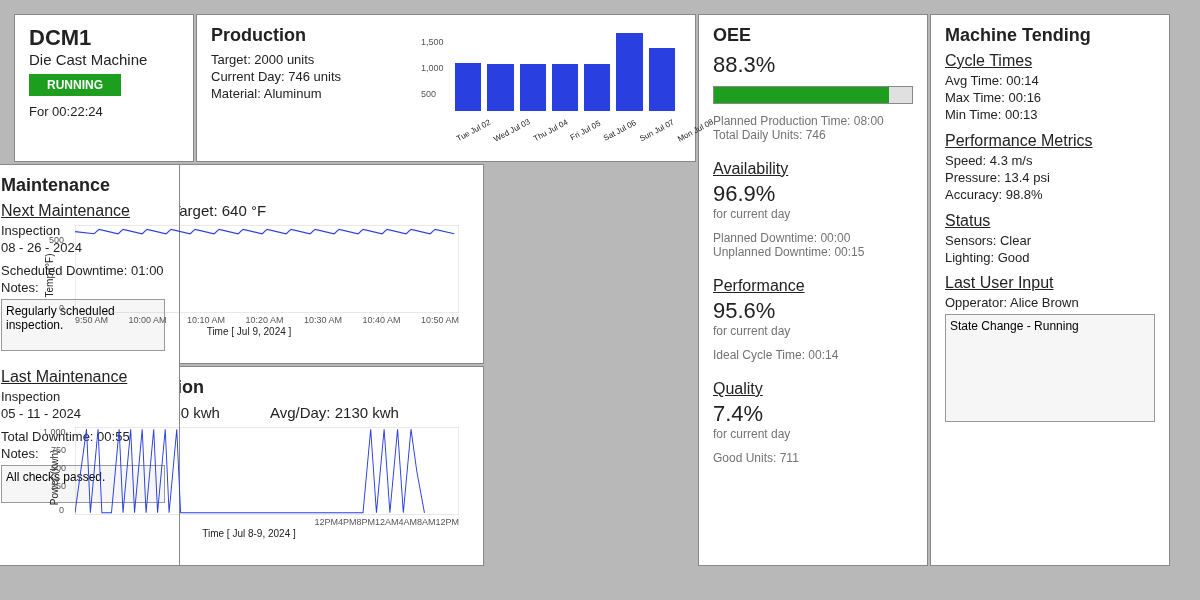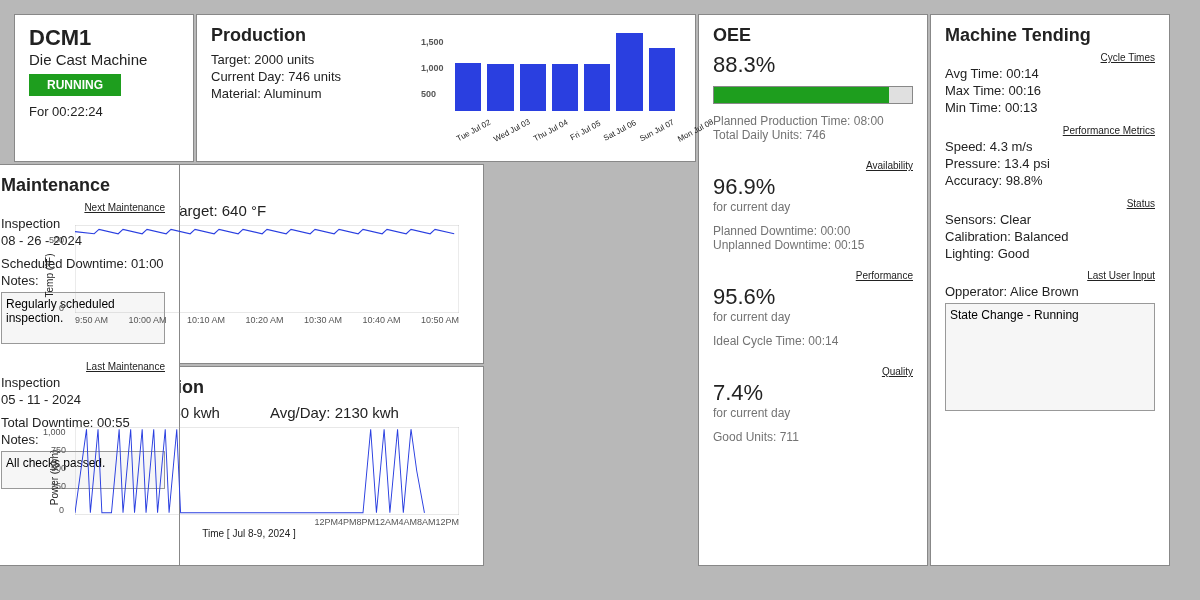--- a/index.html
+++ b/index.html
@@ -26,37 +26,37 @@
   }
   .c-machine { grid-column: 1; grid-row: 1; }
   .c-production { grid-column: 2; grid-row: 1; display:flex; gap:10px;}
   .c-temp { grid-column: 1 / span 2; grid-row: 2; width:470px;}
   .c-power { grid-column: 1 / span 2; grid-row: 3; width:470px;}
   .c-maint { grid-column: 2; grid-row: 2 / span 2; margin-left:-210px; width:194px;}
   .c-oee { grid-column: 3; grid-row: 1 / span 3; }
   .c-tend { grid-column: 4; grid-row: 1 / span 3; }
 
   h2 { font-size: 18px; font-weight: 700; margin-bottom: 6px; }
-  h3.sub { font-size: 10px; font-weight: 400; text-decoration: underline; margin-top:6px; margin-bottom:3px;text-align:right;}
+  h3.sub { font-size: 16px; font-weight: 400; text-decoration: underline; margin-top:6px; margin-bottom:3px;}
   .big { font-size: 22px; font-weight: 700; }
   .mid { font-size: 15px; }
   .line { font-size: 13px; margin: 2px 0; }
   .small { font-size: 12px; color:#737373; }
 
   .status-badge { background:#1e9e1e; color:#fff; font-size:12px; font-weight:700; padding:4px 18px; display:inline-block; margin:6px 0;}
   .oee-bar { width:100%; height:18px; background:#e0e0e0; border:1px solid #888; margin:8px 0 10px 0; position:relative;}
   .oee-fill { height:100%; background:#1e9e1e; }
 
   textarea { width:100%; font-size:12px; font-family:inherit; resize:none; border:1px solid #999; background:#f6f6f6; padding:4px; margin-top:2px;}
 
   
   .barchart { flex:1; position:relative; height:110px; }
   .bars { position:absolute; left:34px; right:6px; top:8px; bottom:24px; display:flex; align-items:flex-end; gap:6px;}
   .bar { flex:1; background:#2a3fe0; }
-  .ylabels { position:absolute; left:0; top:4px; font-size:9px; color:#555; line-height:26px;font-weight:bold;}
+  .ylabels { position:absolute; left:0; top:4px; font-size:9px; color:#555; line-height:26px;}
   .xlabels { position:absolute; left:34px; right:6px; bottom:0; display:flex; font-size:8px;}
   .xlabels span{ flex:1; text-align:center; transform:rotate(-28deg); transform-origin:center; white-space:nowrap;}
 
   
   .chartbox { position:relative; margin-top:6px; height:110px; border:0;}
   .axis { position:absolute; font-size:9px; color:#555;}
   svg.plot { position:absolute; left:46px; right:10px; top:0; bottom:22px; width:calc(100% - 56px); height:calc(100% - 22px);}
   .axis-y-title { position:absolute; left:-2px; top:50%; transform:rotate(-90deg) translateX(10px); font-size:10px;}
   .axis-x-title { text-align:center; font-size:10px; position:absolute; bottom:-2px; left:0; right:0;}
   .prod-left{flex:0 0 200px;}
@@ -123,20 +123,21 @@
       </svg>
       <div class="axis" style="left:46px; right:10px; bottom:10px; display:flex; justify-content:space-between;">
         <span>9:50 AM</span>
         <span>10:00 AM</span>
         <span>10:10 AM</span>
         <span>10:20 AM</span>
         <span>10:30 AM</span>
         <span>10:40 AM</span>
         <span>10:50 AM</span>
       </div>
+      <div class="axis-x-title">Time  [ Jul 9, 2024 ]</div>
     </div>
   </div>
 
   <div class="card c-power">
     <h2>Power Consumption</h2>
     <div style="display:flex; gap:50px;">
       <div class="mid">Current Day: 375 / 2250 kwh</div>
       <div class="mid">Avg/Day: 2130 kwh</div>
     </div>
     <div class="chartbox">
@@ -213,21 +214,20 @@
     <div class="line">Max Time: 00:16</div>
     <div class="line">Min Time: 00:13</div>
 
     <h3 class="sub" style="margin-top:10px">Performance Metrics</h3>
     <div class="line">Speed: 4.3 m/s</div>
     <div class="line">Pressure: 13.4 psi</div>
     <div class="line">Accuracy: 98.8%</div>
 
     <h3 class="sub" style="margin-top:10px">Status</h3>
     <div class="line">Sensors: Clear</div>
-    <div class="line">Calibration: Balanced</div>
     <div class="line">Lighting: Good</div>
 
     <h3 class="sub" style="margin-top:9px">Last User Input</h3>
     <div class="line">Opperator: Alice Brown</div>
     <textarea rows="7" style="">State Change - Running</textarea>
   </div>
 
 </div>
 
 </body></html>

